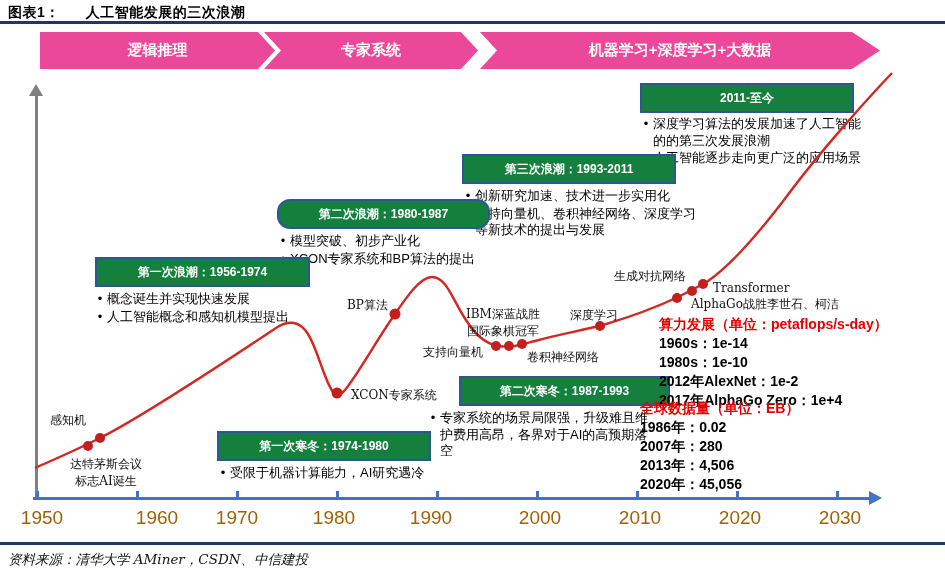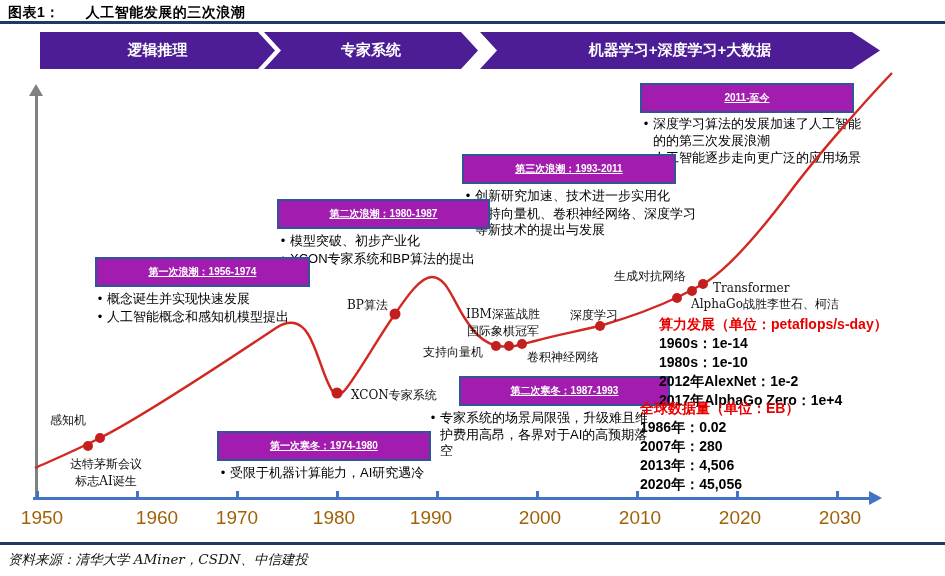--- a/index.html
+++ b/index.html
@@ -8,38 +8,38 @@
     font-family:"Liberation Sans",sans-serif;color:#000;
   }
   .abs{position:absolute;}
   
   .fig-title{top:4px;left:8px;font-size:14px;font-weight:bold;letter-spacing:.5px;}
   .fig-title .gap{display:inline-block;width:26px;}
   .rule-top{top:21px;left:0;width:945px;height:3px;background:#1F3864;}
   .rule-bottom{top:542px;left:0;width:945px;height:3px;background:#1F3864;}
   
   .banner-arrow{
-    top:32px;height:37px;background:#4c1d95;color:#fff;font-weight:bold;font-size:15px;
+    top:32px;height:37px;background:#ec4899;color:#fff;font-weight:bold;font-size:15px;
     display:flex;align-items:center;justify-content:center;z-index:4;
   }
   .arrow1{left:40px;width:235px;clip-path:polygon(0 0,calc(100% - 17px) 0,100% 50%,calc(100% - 17px) 100%,0 100%);}
   .arrow2{left:264px;width:214px;clip-path:polygon(0 0,calc(100% - 17px) 0,100% 50%,calc(100% - 17px) 100%,0 100%,17px 50%);}
   .arrow3{left:480px;width:400px;clip-path:polygon(0 0,calc(100% - 28px) 0,100% 50%,calc(100% - 28px) 100%,0 100%,17px 50%);}
   
   .y-axis{left:35px;top:95px;width:3px;height:404px;background:#808080;z-index:1;}
   .y-arrow{left:29px;top:84px;width:0;height:0;border-left:7px solid transparent;border-right:7px solid transparent;border-bottom:12px solid #808080;z-index:1;}
   .x-axis{left:33px;top:497px;width:838px;height:3px;background:#4472C4;z-index:1;}
   .x-arrow{left:869px;top:491px;width:0;height:0;border-top:7px solid transparent;border-bottom:7px solid transparent;border-left:13px solid #4472C4;z-index:1;}
   .x-tick{top:491px;width:3px;height:6px;background:#4472C4;z-index:1;}
   .x-label{top:507px;width:70px;text-align:center;font-size:19px;color:#a16207;z-index:1;}
   
   .wave-box{
-    height:26px;background:#a21caf;border:2px solid #2F5597;color:#fff;
-    font-size:10px;font-weight:bold;display:flex;align-items:center;justify-content:center;
-    z-index:4;box-sizing:content-box;text-decoration:underline;
+    height:26px;background:#15803d;border:2px solid #2F5597;color:#fff;
+    font-size:12px;font-weight:bold;display:flex;align-items:center;justify-content:center;
+    z-index:4;box-sizing:content-box;
   }
   .bullets{z-index:2;font-size:13px;line-height:1.28;}
   .bullet{display:flex;margin-bottom:1px;}
   .bullet .dot{width:14px;flex:0 0 14px;text-align:center;}
   
   .ms{font-family:"DejaVu Serif",serif;font-size:12px;color:#111;z-index:5;white-space:pre-line;}
   .ms.center{text-align:center;}
   
   .stat{z-index:5;font-size:14px;font-weight:bold;line-height:19px;}
   .stat .hd{color:#E80000;}
@@ -126,21 +126,21 @@
     <div class="bullet">
         <span class="dot">•</span>
         <span>概念诞生并实现快速发展</span>
       </div>
     <div class="bullet">
         <span class="dot">•</span>
         <span>人工智能概念和感知机模型提出</span>
       </div>
   </div>
 
-  <div class="abs wave-box" style="left:277px;top:199px;width:209px;">
+  <div class="abs wave-box" style="left:277px;top:199px;width:209px;border-radius:13px;">
       <span>第二次浪潮：1980-1987</span>
     </div>
   <div class="abs bullets" style="left:276px;top:233px;width:230px;">
     <div class="bullet">
         <span class="dot">•</span>
         <span>模型突破、初步产业化</span>
       </div>
     <div class="bullet">
         <span class="dot">•</span>
         <span>XCON专家系统和BP算法的提出</span>

